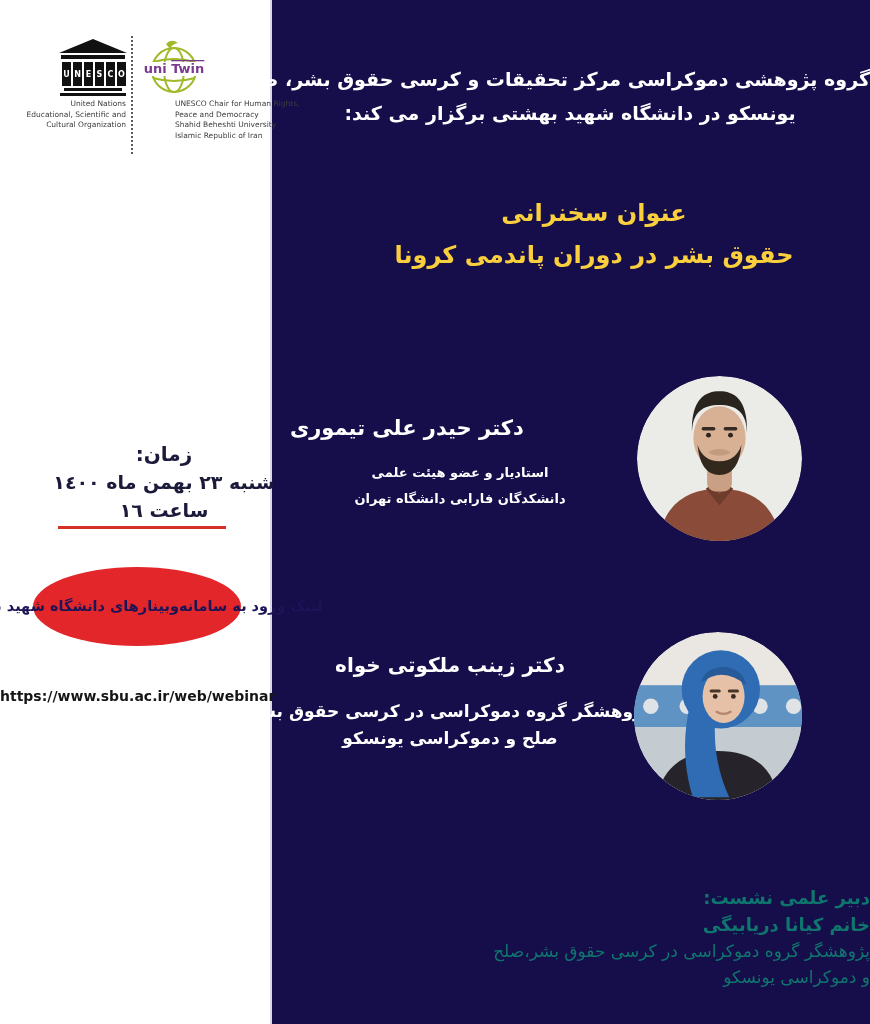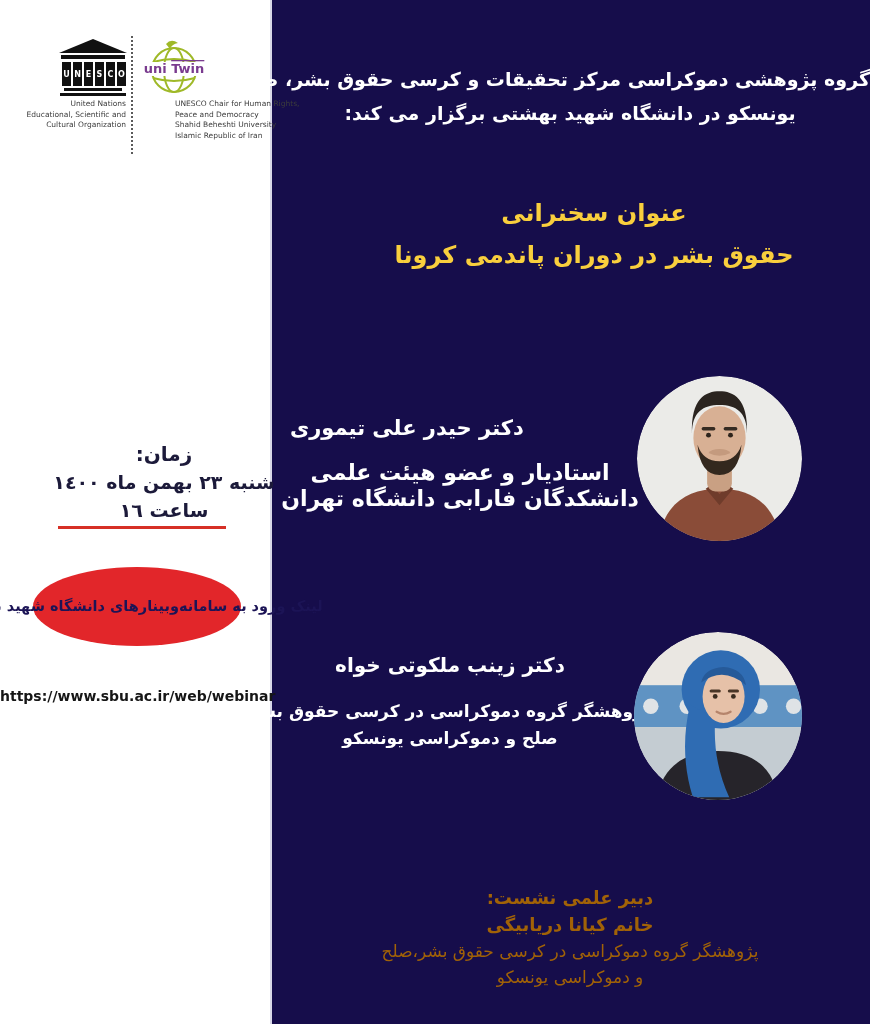--- a/index.html
+++ b/index.html
@@ -14,32 +14,32 @@
   .nowrap{white-space:nowrap;}
 
   .intro{position:absolute;left:270px;top:62px;width:600px;text-align:center;
     color:#ffffff;font-weight:bold;font-size:19px;line-height:34px;}
   .title{position:absolute;left:270px;top:192px;width:600px;text-align:center;
     color:#f9cf3d;font-weight:bold;font-size:24px;line-height:42px;margin-left:24px;}
 
   .speaker1-name{position:absolute;left:290px;top:416px;width:340px;text-align:left;
     color:#fff;font-weight:bold;font-size:21px;}
   .speaker1-role{position:absolute;left:270px;top:460px;width:380px;text-align:center;
-    color:#fff;font-weight:bold;font-size:22px;line-height:26px;}
+    color:#fff;font-weight:bold;font-size:13px;line-height:26px;}
   .photo1{position:absolute;left:637px;top:376px;width:165px;height:165px;border-radius:50%;
     overflow:hidden;}
 
   .speaker2-name{position:absolute;left:280px;top:653px;width:340px;text-align:center;
     color:#fff;font-weight:bold;font-size:20px;}
   .speaker2-role{position:absolute;left:250px;top:698px;width:400px;text-align:center;
     color:#fff;font-weight:bold;font-size:17px;line-height:27px;}
   .photo2{position:absolute;left:634px;top:632px;width:168px;height:168px;border-radius:50%;
     overflow:hidden;}
 
-  .moderator{position:absolute;left:270px;top:884px;width:600px;text-align:center;color:#a16207;}
+  .moderator{position:absolute;left:270px;top:884px;width:600px;text-align:right;color:#0f766e;}
   .moderator .b{font-weight:bold;font-size:18px;line-height:27px;}
   .moderator .r{font-weight:normal;font-size:17px;line-height:26px;}
 
   
   .logos{position:absolute;left:0;top:0;width:270px;height:170px;}
   .unesco-logo{position:absolute;left:56px;top:38px;width:74px;height:58px;}
   .unesco-caption{position:absolute;left:6px;top:99px;width:120px;text-align:right;
     font-size:7.5px;line-height:10.5px;color:#3c3c3c;}
   .dotted-divider{position:absolute;left:131px;top:36px;height:118px;width:0;
     border-left:2px dotted #5a5a5a;}

